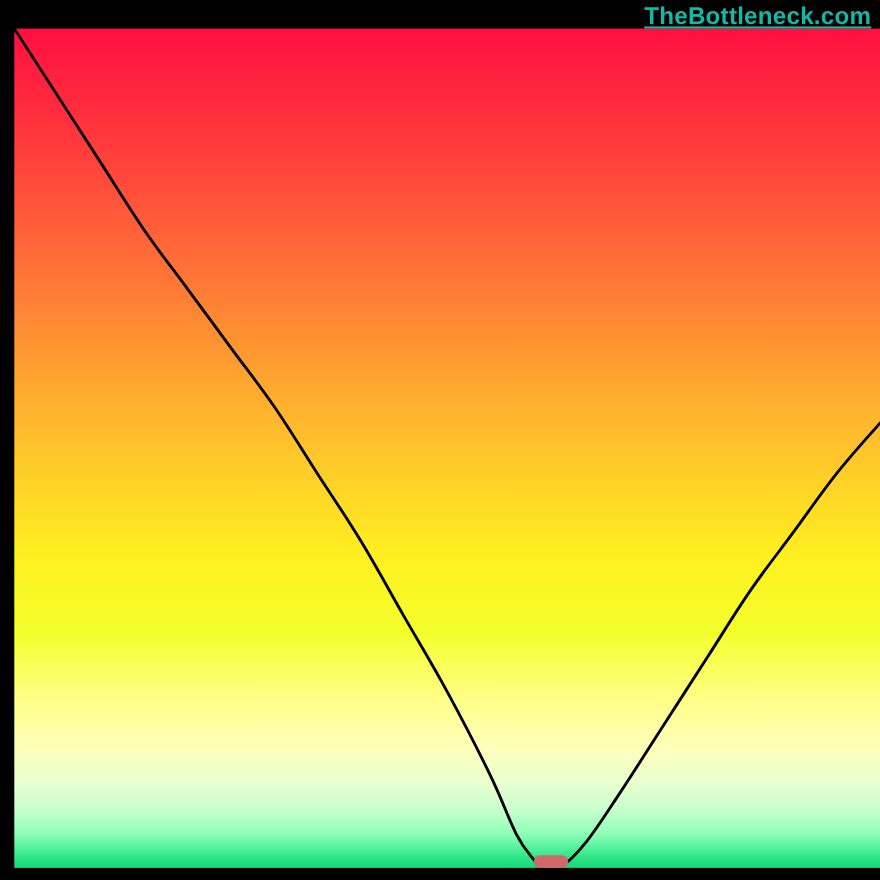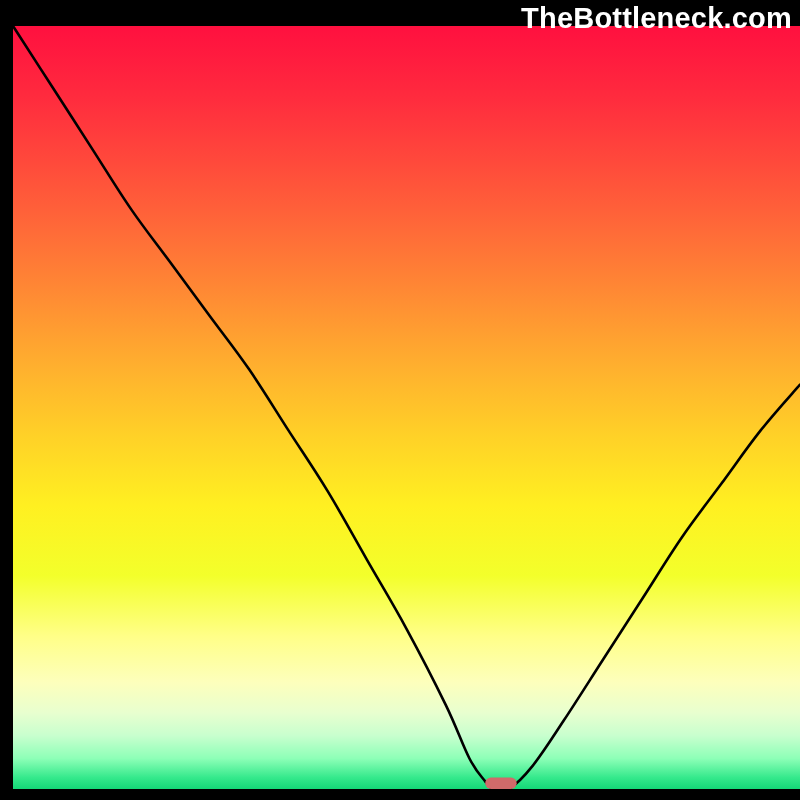--- a/index.html
+++ b/index.html
@@ -16,25 +16,26 @@
     height: 800px;
   }
   svg {
     display: block;
   }
   .watermark {
     position: absolute;
     top: 2px;
     right: 8px;
     font-family: Arial, Helvetica, sans-serif;
-    font-size: 29px;
+    font-size: 22px;
     font-weight: bold;
-    color: #ffffff;
+    color: #14b8a6;
     letter-spacing: 0.2px;
     pointer-events: none;
+    text-decoration: underline;
   }
 </style>
 </head>
 <body>
 
 <div class="stage">
   <svg id="chart-svg" width="800" height="800" viewBox="0 0 800 800">
       <defs>
         <linearGradient id="bg-grad" x1="0" y1="0" x2="0" y2="1">
           <stop offset="0%" stop-color="#ff103f"></stop>

